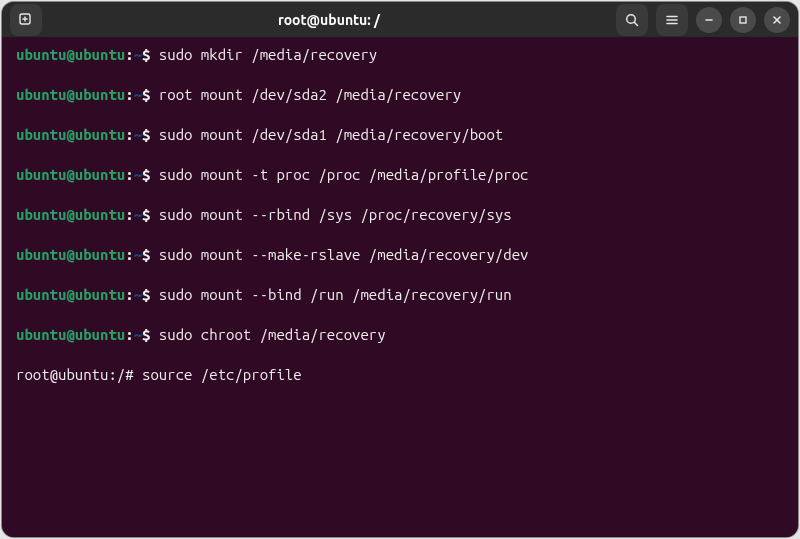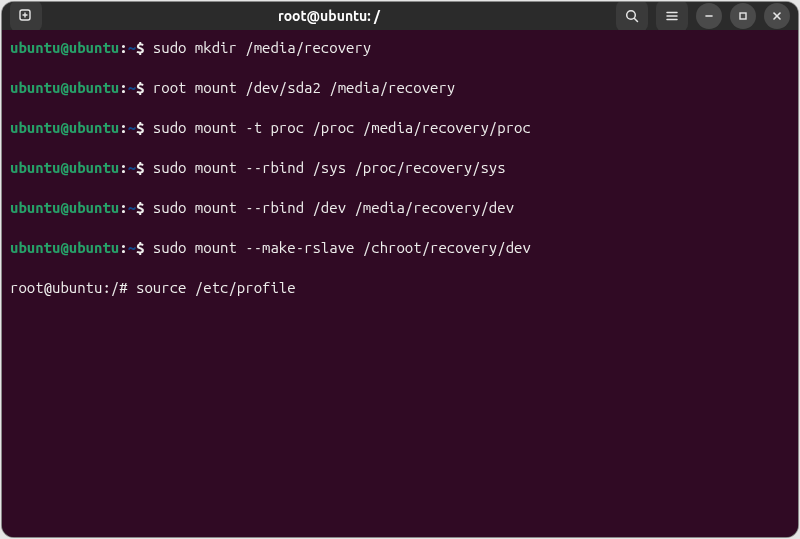--- a/index.html
+++ b/index.html
@@ -15,21 +15,21 @@
     height: 535px;
     margin: 2px;
     background: #1e1e1e;
     border-radius: 12px;
     overflow: hidden;
     display: flex;
     flex-direction: column;
     box-shadow: 0 0 0 1px rgba(0,0,0,0.4);
   }
   .titlebar {
-    height: 28px;
+    height: 35px;
     background: #2b2b2b;
     display: flex;
     align-items: center;
     padding: 0 8px;
     gap: 8px;
     flex-shrink: 0;
   }
   .tb-left, .tb-right { display: flex; align-items: center; gap: 8px; }
   .tb-left { flex: 0 0 auto; }
   .tb-title {
@@ -54,21 +54,21 @@
   .tb-btn.round {
     width: 26px;
     height: 26px;
     border-radius: 50%;
     background: #4a4a4a;
   }
   .tb-btn svg { display: block; }
   .terminal {
     flex: 1;
     background: #300a24;
-    padding: 8px 8px;
+    padding: 8px 14px;
     color: #eeeeec;
     font-size: 15px;
     line-height: 20px;
     white-space: pre;
     overflow: hidden;
   }
   .line { display: block; }
   .user { color: #26a269; font-weight: bold; }
   .host { color: #26a269; font-weight: bold; }
   .colon { color: #eeeeec; font-weight: bold; }
@@ -119,21 +119,23 @@
         <svg width="12" height="12" viewBox="0 0 12 12">
           <line x1="3" y1="3" x2="9" y2="9" stroke="#e6e6e6" stroke-width="1.6" stroke-linecap="round"></line>
           <line x1="9" y1="3" x2="3" y2="9" stroke="#e6e6e6" stroke-width="1.6" stroke-linecap="round"></line>
         </svg>
       </div>
     </div>
   </div>
 
   <div class="terminal"><span class="line"><span class="user">ubuntu</span><span class="user">@</span><span class="host">ubuntu</span><span class="colon">:</span><span class="path">~</span><span class="prompt">$</span><span class="cmd"> </span><span class="cmd">sudo mkdir /media/recovery</span></span>
 <span class="line"><span class="user">ubuntu</span><span class="user">@</span><span class="host">ubuntu</span><span class="colon">:</span><span class="path">~</span><span class="prompt">$</span><span class="cmd"> </span><span class="cmd">root mount /dev/sda2 /media/recovery</span></span>
-<span class="line"><span class="user">ubuntu</span><span class="user">@</span><span class="host">ubuntu</span><span class="colon">:</span><span class="path">~</span><span class="prompt">$</span><span class="cmd"> </span><span class="cmd">sudo mount -t proc /proc /media/recovery/proc</span></span>
+<span class="line"><span class="user">ubuntu</span><span class="user">@</span><span class="host">ubuntu</span><span class="colon">:</span><span class="path">~</span><span class="prompt">$</span><span class="cmd"> </span><span class="cmd">sudo mount /dev/sda1 /media/recovery/boot</span></span>
+<span class="line"><span class="user">ubuntu</span><span class="user">@</span><span class="host">ubuntu</span><span class="colon">:</span><span class="path">~</span><span class="prompt">$</span><span class="cmd"> </span><span class="cmd">sudo mount -t proc /proc /media/profile/proc</span></span>
 <span class="line"><span class="user">ubuntu</span><span class="user">@</span><span class="host">ubuntu</span><span class="colon">:</span><span class="path">~</span><span class="prompt">$</span><span class="cmd"> </span><span class="cmd">sudo mount --rbind /sys /proc/recovery/sys</span></span>
-<span class="line"><span class="user">ubuntu</span><span class="user">@</span><span class="host">ubuntu</span><span class="colon">:</span><span class="path">~</span><span class="prompt">$</span><span class="cmd"> </span><span class="cmd">sudo mount --rbind /dev /media/recovery/dev</span></span>
-<span class="line"><span class="user">ubuntu</span><span class="user">@</span><span class="host">ubuntu</span><span class="colon">:</span><span class="path">~</span><span class="prompt">$</span><span class="cmd"> </span><span class="cmd">sudo mount --make-rslave /chroot/recovery/dev</span></span>
+<span class="line"><span class="user">ubuntu</span><span class="user">@</span><span class="host">ubuntu</span><span class="colon">:</span><span class="path">~</span><span class="prompt">$</span><span class="cmd"> </span><span class="cmd">sudo mount --make-rslave /media/recovery/dev</span></span>
+<span class="line"><span class="user">ubuntu</span><span class="user">@</span><span class="host">ubuntu</span><span class="colon">:</span><span class="path">~</span><span class="prompt">$</span><span class="cmd"> </span><span class="cmd">sudo mount --bind /run /media/recovery/run</span></span>
+<span class="line"><span class="user">ubuntu</span><span class="user">@</span><span class="host">ubuntu</span><span class="colon">:</span><span class="path">~</span><span class="prompt">$</span><span class="cmd"> </span><span class="cmd">sudo chroot /media/recovery</span></span>
 <span class="line"><span class="rootprompt">root@ubuntu:</span><span class="rootprompt">/</span><span class="rootprompt">#</span><span class="cmd"> </span><span class="cmd">source /etc/profile</span></span>
 
 
 </div>
 </div>
 
 </body></html>

